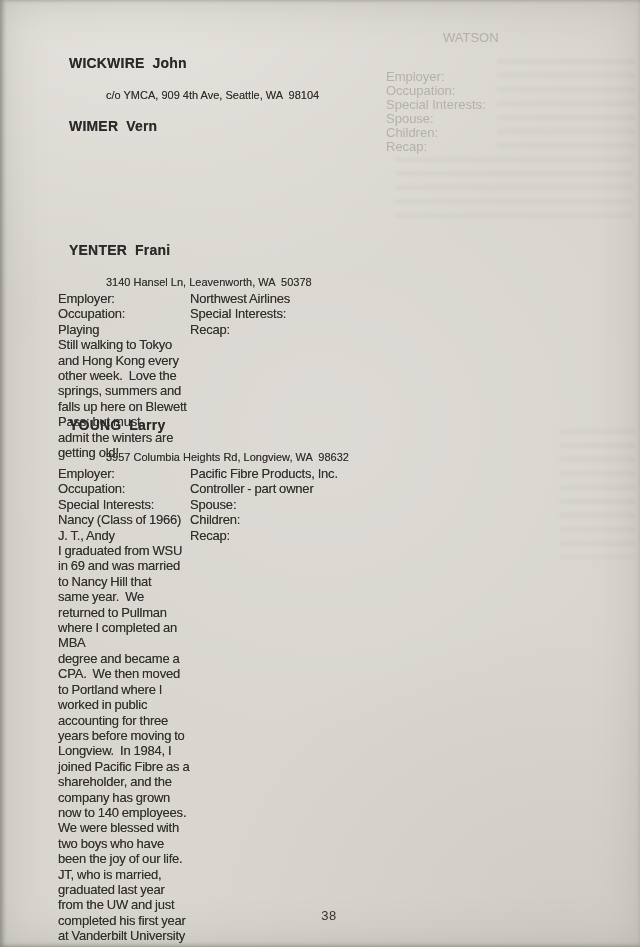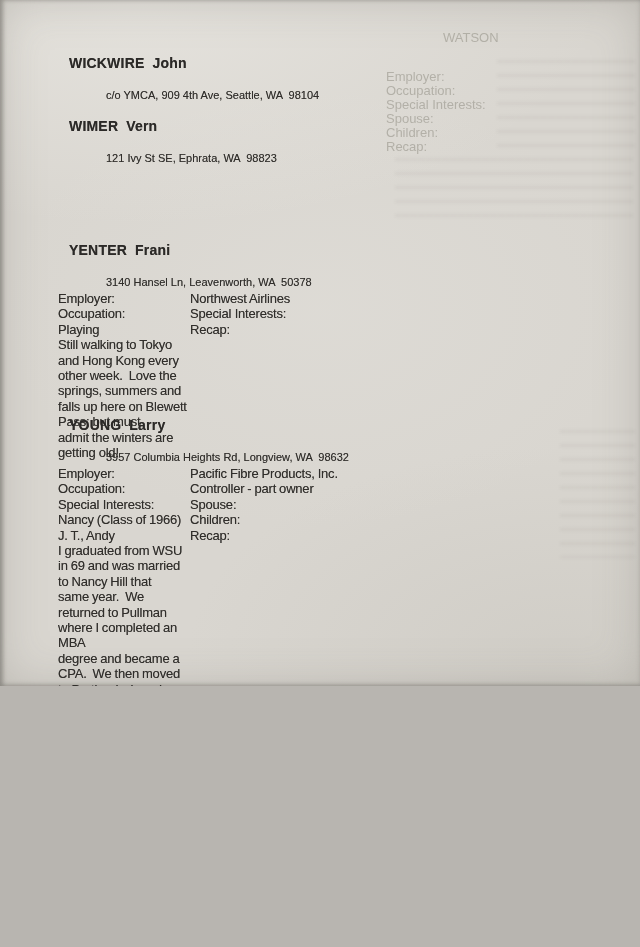--- a/index.html
+++ b/index.html
@@ -1,18 +1,18 @@
 <!DOCTYPE html>
 <html><head>
 <meta charset="utf-8">
 <style>
   html,body{margin:0;padding:0;background:#b8b5b0;}
   .page{
     position:relative;
-    width:640px;height:686px;
+    width:640px;height:947px;
     overflow:hidden;
     font-family:"Liberation Sans",sans-serif;
     color:#2e2c29;
     background:#d9d6d0;
     background-image:
       radial-gradient(120% 55% at 22% 0%, rgba(238,236,231,.55), transparent 60%),
       radial-gradient(95% 50% at 88% 96%, rgba(201,198,191,.55), transparent 62%),
       radial-gradient(70% 45% at 50% 45%, rgba(229,227,222,.35), transparent 72%);
     box-shadow:
       inset 0 0 46px rgba(118,115,108,.28),
@@ -70,21 +70,20 @@
     <div class="smudge" style="left:560px;top:430px;width:75px;height:128px;"></div>
   </div>
 
   <section class="entry" style="top:39px">
     <h2 class="name"><span>WICKWIRE</span><span class="given">John</span></h2>
     <p class="addr">c/o YMCA, 909 4th Ave, Seattle, WA  98104</p>
   </section>
 
   <section class="entry" style="top:102px">
     <h2 class="name"><span>WIMER</span><span class="given">Vern</span></h2>
-    <p class="addr">121 Ivy St SE, Ephrata, WA  98823</p>
   </section>
 
 
   <section class="entry" style="top:226px">
     <h2 class="name"><span>YENTER</span><span class="given">Frani</span></h2>
     <p class="addr">3140 Hansel Ln, Leavenworth, WA  50378</p>
     <dl class="fields">
       <dt>Employer:</dt>
       <dd>Northwest Airlines</dd>
       <dt>Occupation:</dt>
@@ -126,14 +125,15 @@
 found time for our own travels.  We enjoyed two weeks touring
 China, have been to Hong Kong twice and also to Singapore,
 Malaysia, Thailand and Bali.  My most memorable trip was to the
 Amazon basin in Brazil to visit a Christian mission agency with 3
 days in the bush country visiting some missionary friends.  We are
 disappointed that this trip will conflict with the reunion, and are trying
 to revise our travel schedule to return in time to see you.</dd>
     </dl>
   </section>
 
+  <div class="page-number">38</div>
 
 </div>
 
 </body></html>

